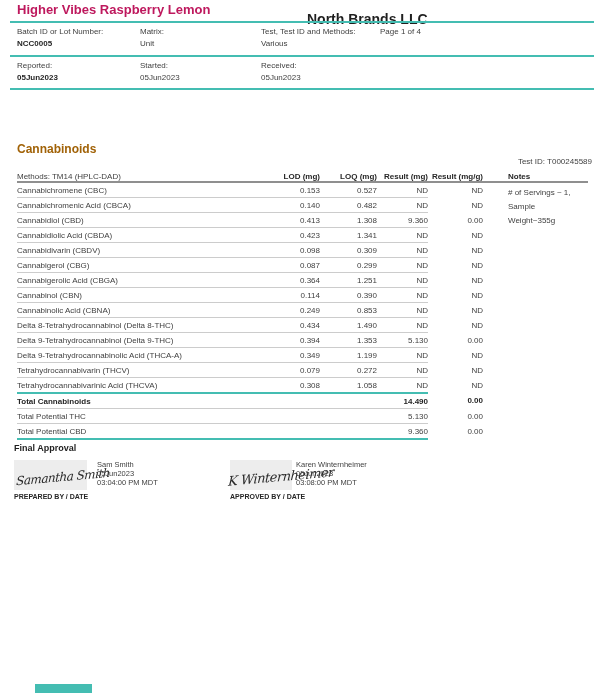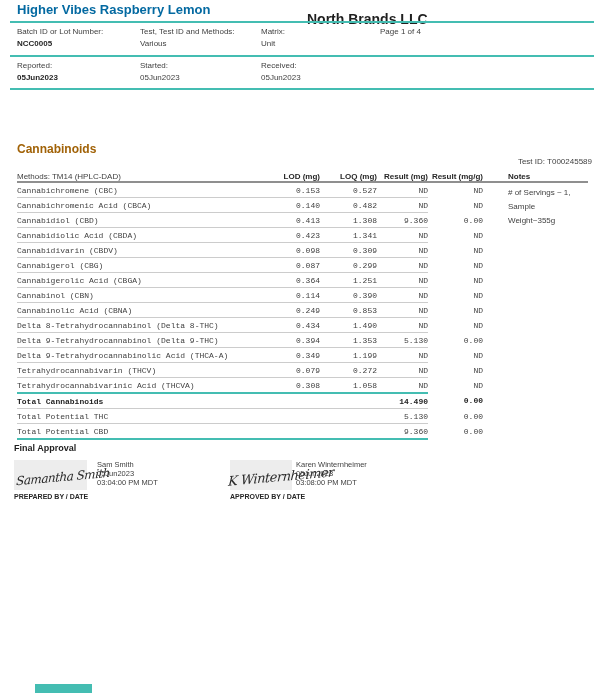--- a/index.html
+++ b/index.html
@@ -3,39 +3,39 @@
 <meta charset="utf-8">
 <style>
   html,body{margin:0;padding:0;}
   body{
     width:605px;height:700px;position:relative;background:#ffffff;
     font-family:"Liberation Sans", sans-serif;color:#3f3f3f;font-size:8px;
     overflow:hidden;
   }
   .abs{position:absolute;}
   .rule{position:absolute;left:10px;width:584px;height:2px;background:#44BDB2;}
-  .product-title{top:2px;left:17px;font-size:13px;font-weight:bold;color:#0369a1;}
+  .product-title{top:2px;left:17px;font-size:13px;font-weight:bold;color:#be185d;}
   .company-name{top:11px;left:307px;font-size:14px;font-weight:bold;color:#1f1f1f;}
   .info-row{position:absolute;left:17px;display:grid;}
   .info-row.r1{top:26px;grid-template-columns:123px 121px 119px auto;}
   .info-row.r2{top:60px;grid-template-columns:123px 121px 119px auto;}
   .info-label{color:#3f3f3f;line-height:12px;}
   .info-value{line-height:12px;}
   .bold{font-weight:bold;color:#262626;}
   
   .cann{position:absolute;left:17px;top:143px;width:575px;}
   .cann-title{font-size:12px;font-weight:bold;color:#a16207;line-height:13px;margin:0;}
   .cann-testid{line-height:12px;height:12px;text-align:right;}
   table{border-collapse:collapse;table-layout:fixed;}
   .head-table{width:571px;}
   .head-table td{height:13px;padding:0;border-bottom:2px solid #8f8f8f;vertical-align:bottom;}
   .col-head{font-weight:bold;color:#262626;text-align:right;}
   .col-head.notes-h{text-align:left;padding-left:25px;}
   .body-wrap{position:relative;}
-  .body-table{width:466px;font-family:Liberation Mono, monospace;}
+  .body-table{width:466px;}
   .body-table td{height:14px;padding:0;vertical-align:middle;}
   .body-table td.num{text-align:right;}
   .body-table tr.analyte td.b1{border-bottom:1px solid #cccccc;}
   .body-table tr.total td.b1{border-bottom:1px solid #cccccc;}
   .body-table tr.teal-top td.b1{border-top:2px solid #44BDB2;}
   .body-table tr.teal-bottom td.b1{border-bottom:2px solid #44BDB2;margin-left:48px;}
   .body-table tr.em td{font-weight:bold;color:#262626;}
   .notes-block{position:absolute;left:491px;top:3px;width:84px;line-height:13.8px;}
   
   .approval{position:absolute;left:14px;top:443px;width:578px;}
@@ -63,26 +63,26 @@
 <div class="abs company-name">North Brands LLC</div>
 
 <div class="rule" style="top:21px"></div>
 
 <div class="info-row r1">
   <div>
     <div class="info-label">Batch ID or Lot Number:</div>
     <div class="info-value bold">NCC0005</div>
   </div>
   <div>
+    <div class="info-label">Matrix:</div>
+    <div class="info-value">Unit</div>
+  </div>
+  <div>
     <div class="info-label">Test, Test ID and Methods:</div>
     <div class="info-value">Various</div>
-  </div>
-  <div>
-    <div class="info-label">Matrix:</div>
-    <div class="info-value">Unit</div>
   </div>
   <div>
     <div class="info-label">Page 1 of 4</div>
   </div>
 </div>
 
 <div class="rule" style="top:55px"></div>
 
 <div class="info-row r2">
   <div>

